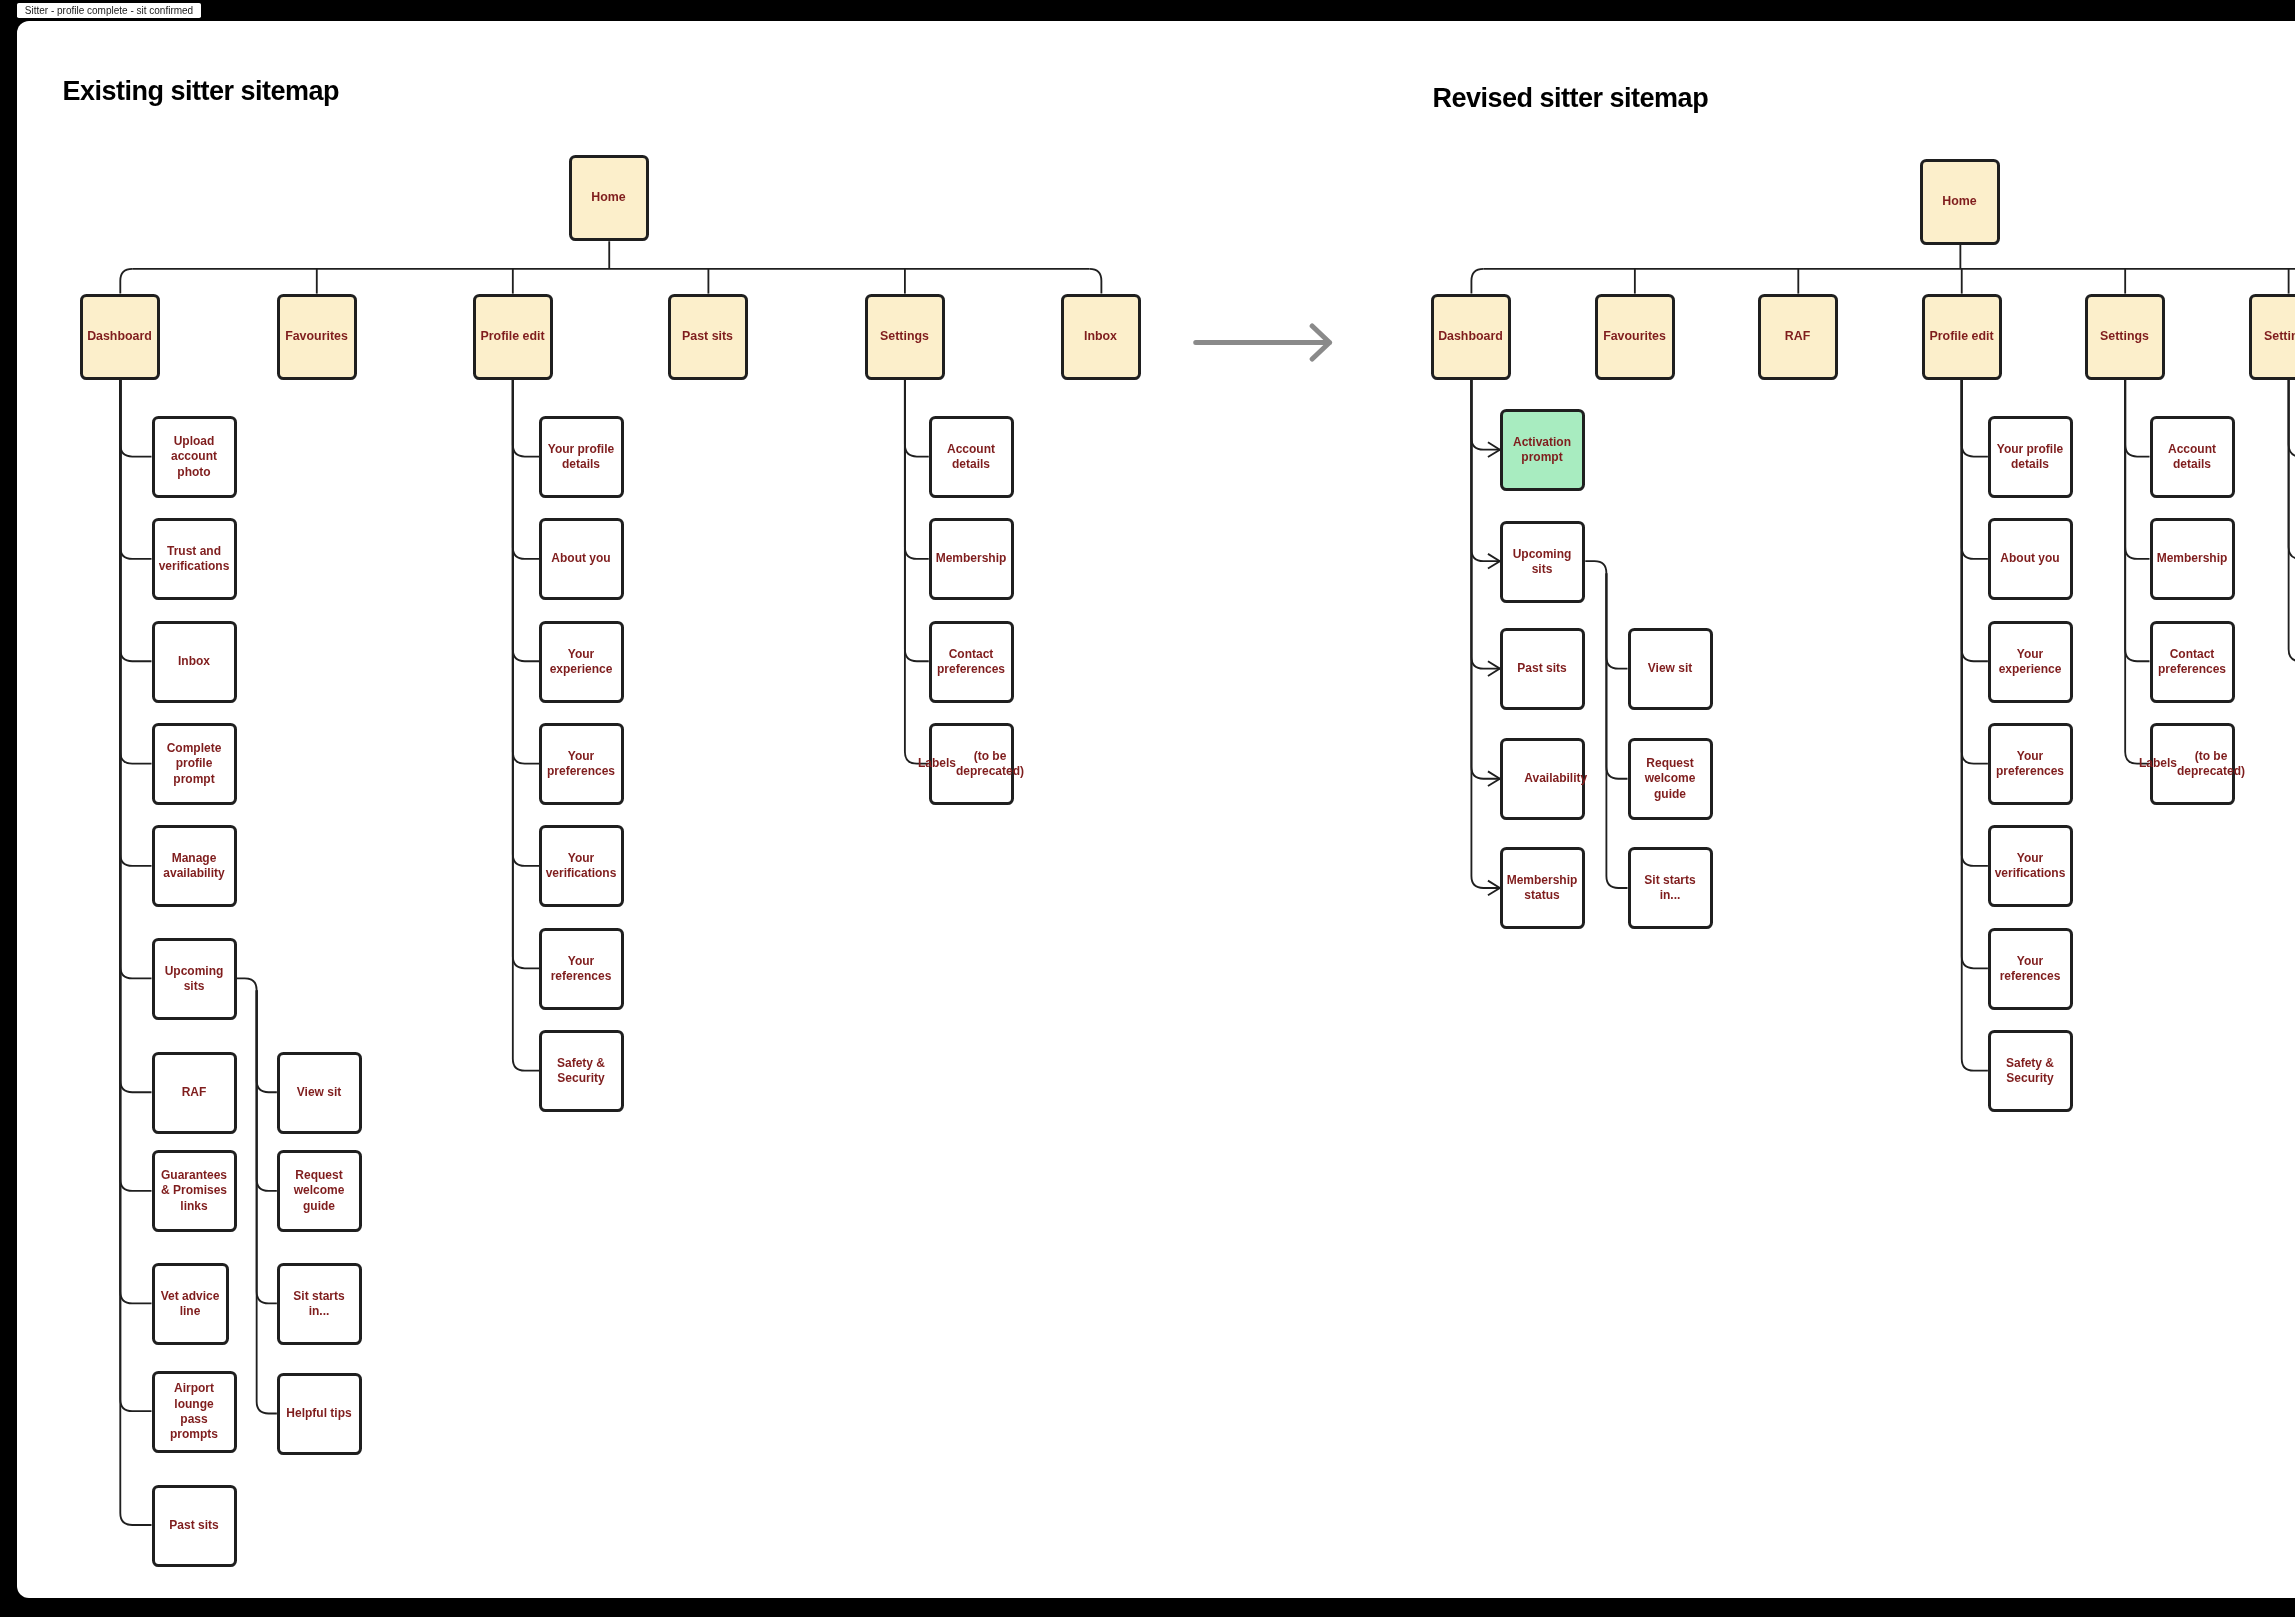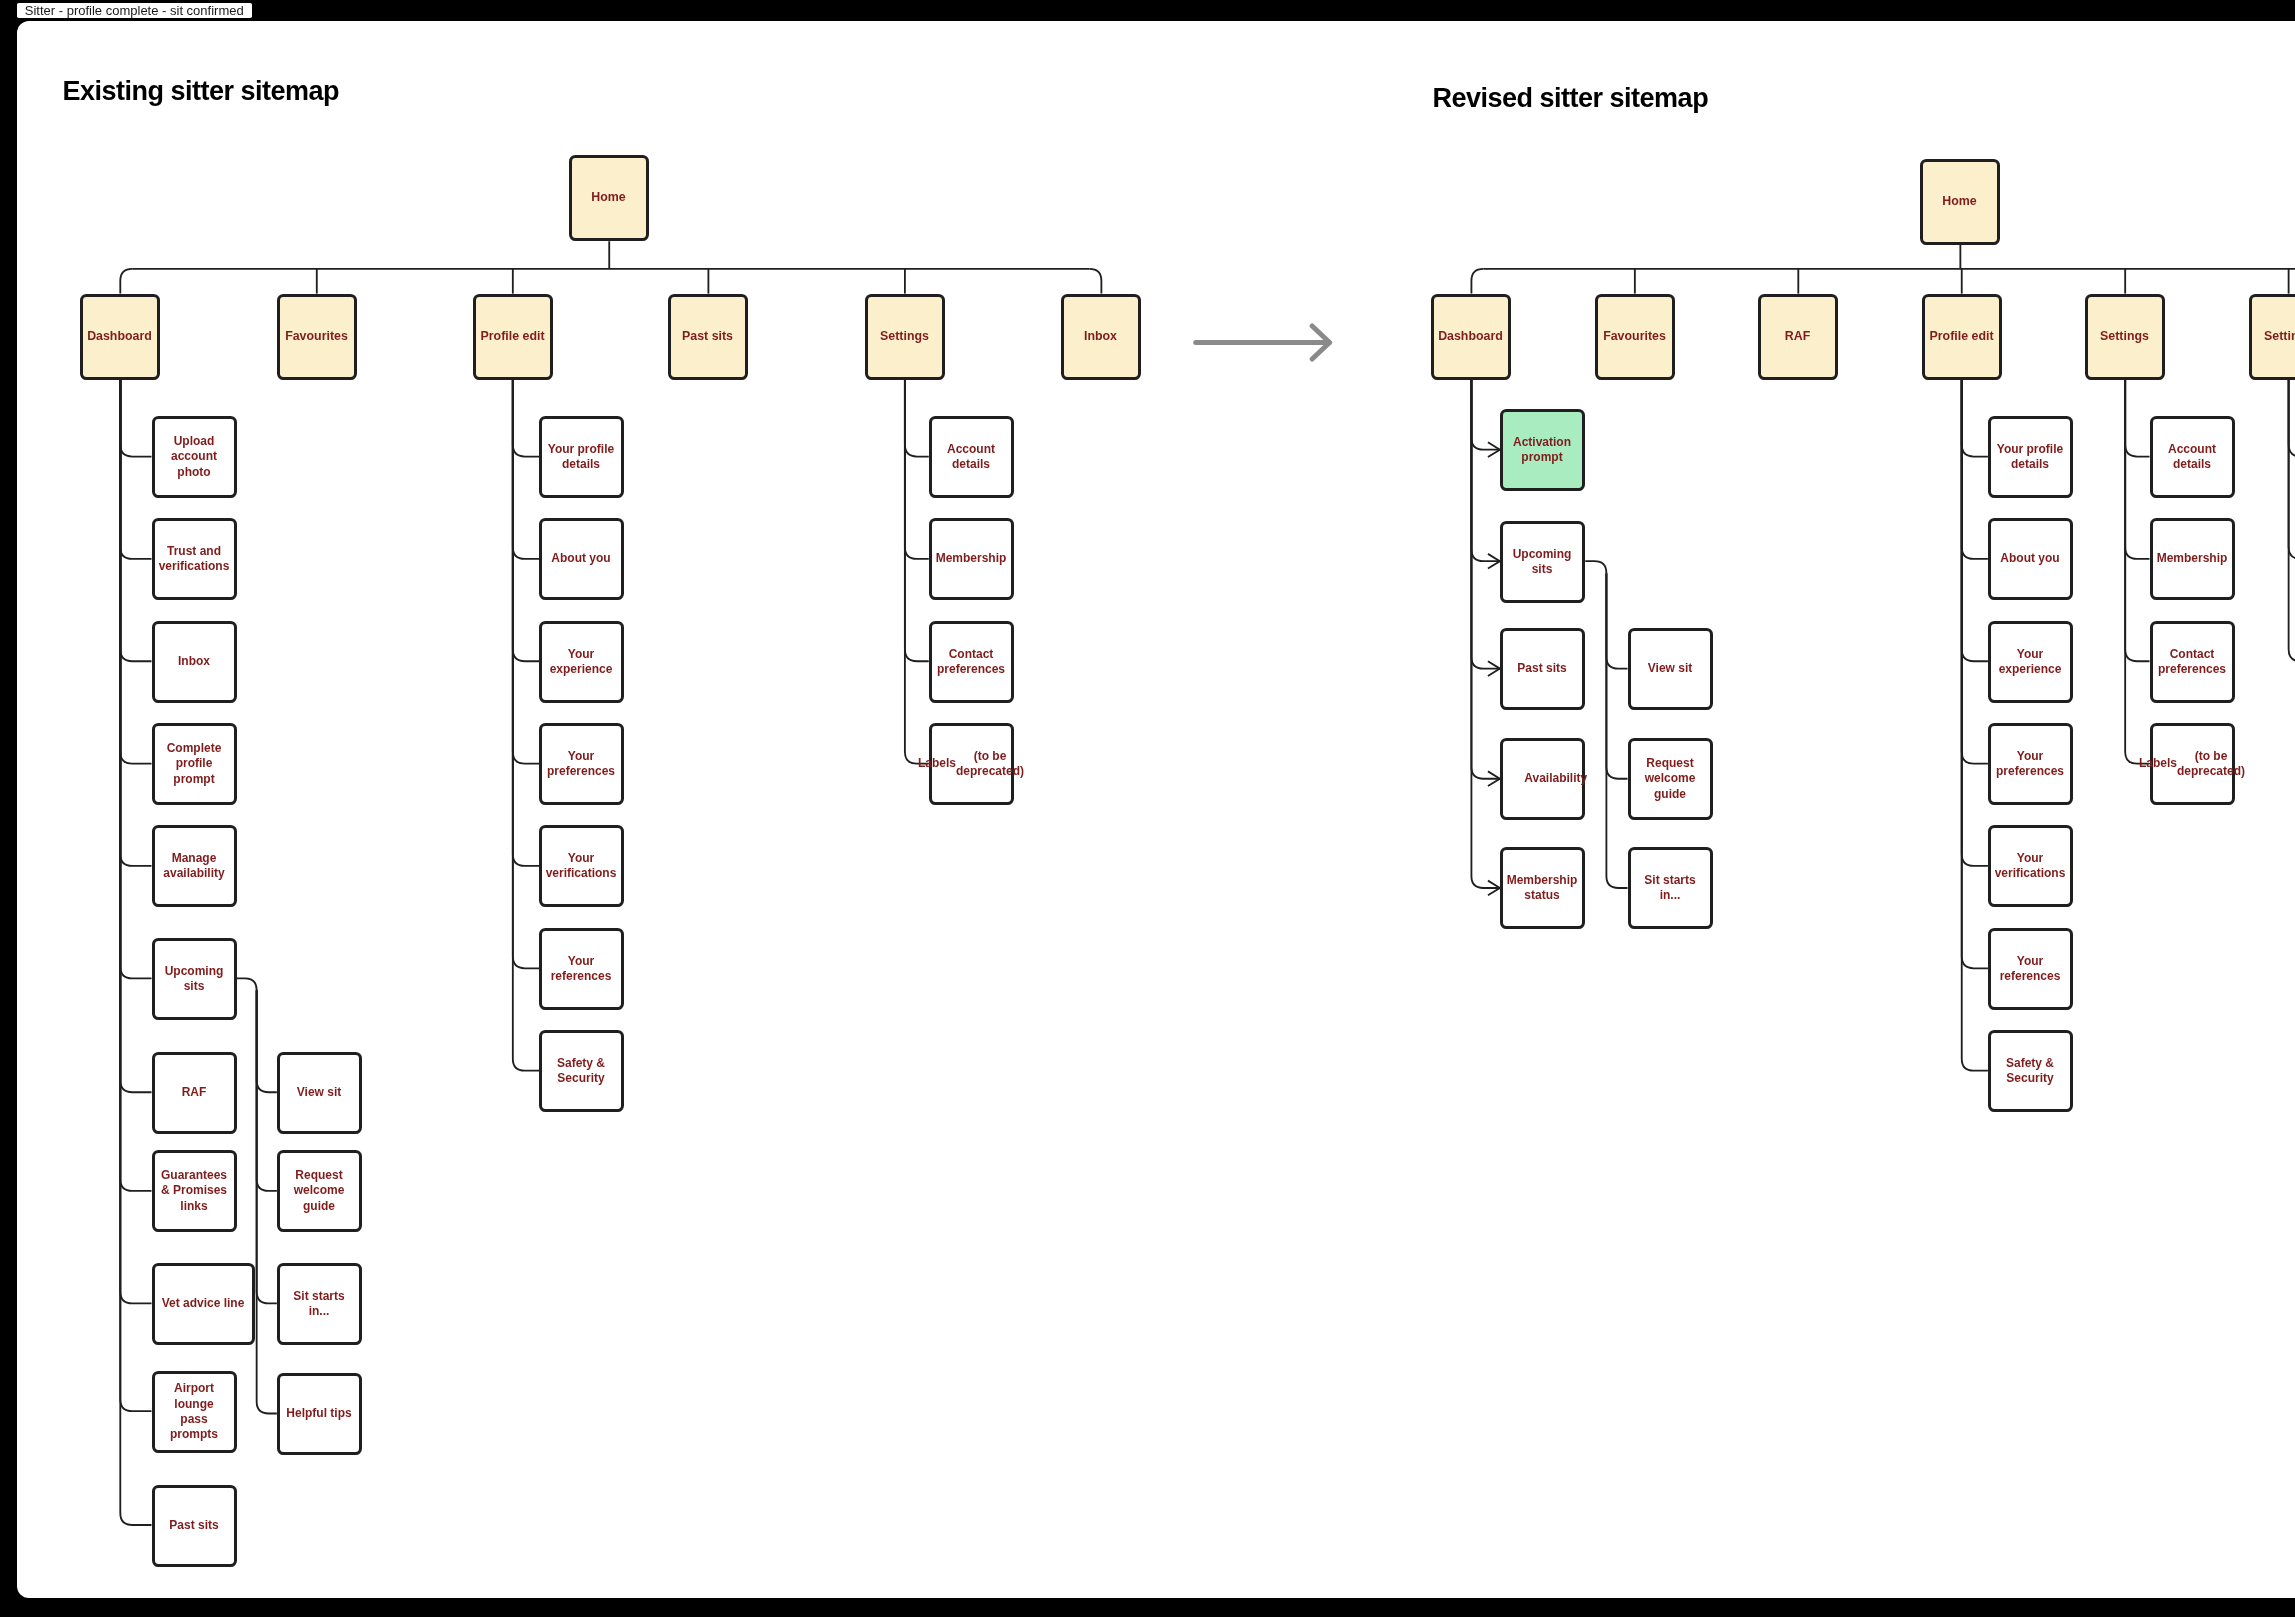--- a/index.html
+++ b/index.html
@@ -3,21 +3,21 @@
 <meta charset="utf-8">
 <style>
   html,body{margin:0;padding:0;background:#000;}
   body{font-family:"Liberation Sans",sans-serif;}
   #stage{position:relative;width:2538px;height:1618px;background:#000;overflow:hidden;}
 
   
   #file-tab{
     position:absolute;left:16.5px;top:2.8px;height:15.6px;
     background:#fff;border-radius:1.8px;display:flex;align-items:center;
-    padding:0 8.3px;font-size:13px;color:#1a1a1a;white-space:nowrap;
+    padding:0 8.3px;font-size:10px;color:#1a1a1a;white-space:nowrap;
     font-family:"Liberation Sans",sans-serif;
   }
 
   
   #canvas{
     position:absolute;left:16.5px;top:21px;
     width:2503px;height:1577px;background:#fff;border-radius:12px;overflow:hidden;
   }
 
   svg.links{position:absolute;left:0;top:0;width:100%;height:100%;pointer-events:none;}
@@ -142,21 +142,21 @@
     <div class="node lvl1" style="left:1044px;top:273px;width:80px;height:86px;">Inbox</div>
 
     <div class="node lvl2" style="left:135px;top:395px;width:85px;height:82px;">Upload account photo</div>
     <div class="node lvl2" style="left:135px;top:497px;width:85px;height:82px;">Trust and verifications</div>
     <div class="node lvl2" style="left:135px;top:600px;width:85px;height:82px;">Inbox</div>
     <div class="node lvl2" style="left:135px;top:702px;width:85px;height:82px;">Complete profile prompt</div>
     <div class="node lvl2" style="left:135px;top:804px;width:85px;height:82px;">Manage availability</div>
     <div class="node lvl2" style="left:135px;top:917px;width:85px;height:82px;">Upcoming sits</div>
     <div class="node lvl2" style="left:135px;top:1031px;width:85px;height:82px;">RAF</div>
     <div class="node lvl2" style="left:135px;top:1129px;width:85px;height:82px;">Guarantees &amp; Promises links</div>
-    <div class="node lvl2" style="left:135px;top:1242px;width:103px;height:82px;">Vet advice line</div>
+    <div class="node lvl2" style="left:135px;top:1242px;width:77px;height:82px;">Vet advice line</div>
     <div class="node lvl2" style="left:135px;top:1350px;width:85px;height:82px;">Airport lounge pass prompts</div>
     <div class="node lvl2" style="left:135px;top:1464px;width:85px;height:82px;">Past sits</div>
 
     <div class="node lvl3" style="left:260px;top:1031px;width:85px;height:82px;">View sit</div>
     <div class="node lvl3" style="left:260px;top:1129px;width:85px;height:82px;">Request welcome guide</div>
     <div class="node lvl3" style="left:260px;top:1242px;width:85px;height:82px;">Sit starts in...</div>
     <div class="node lvl3" style="left:260px;top:1352px;width:85px;height:82px;">Helpful tips</div>
 
     <div class="node lvl2" style="left:522px;top:395px;width:85px;height:82px;">Your profile details</div>
     <div class="node lvl2" style="left:522px;top:497px;width:85px;height:82px;">About you</div>

